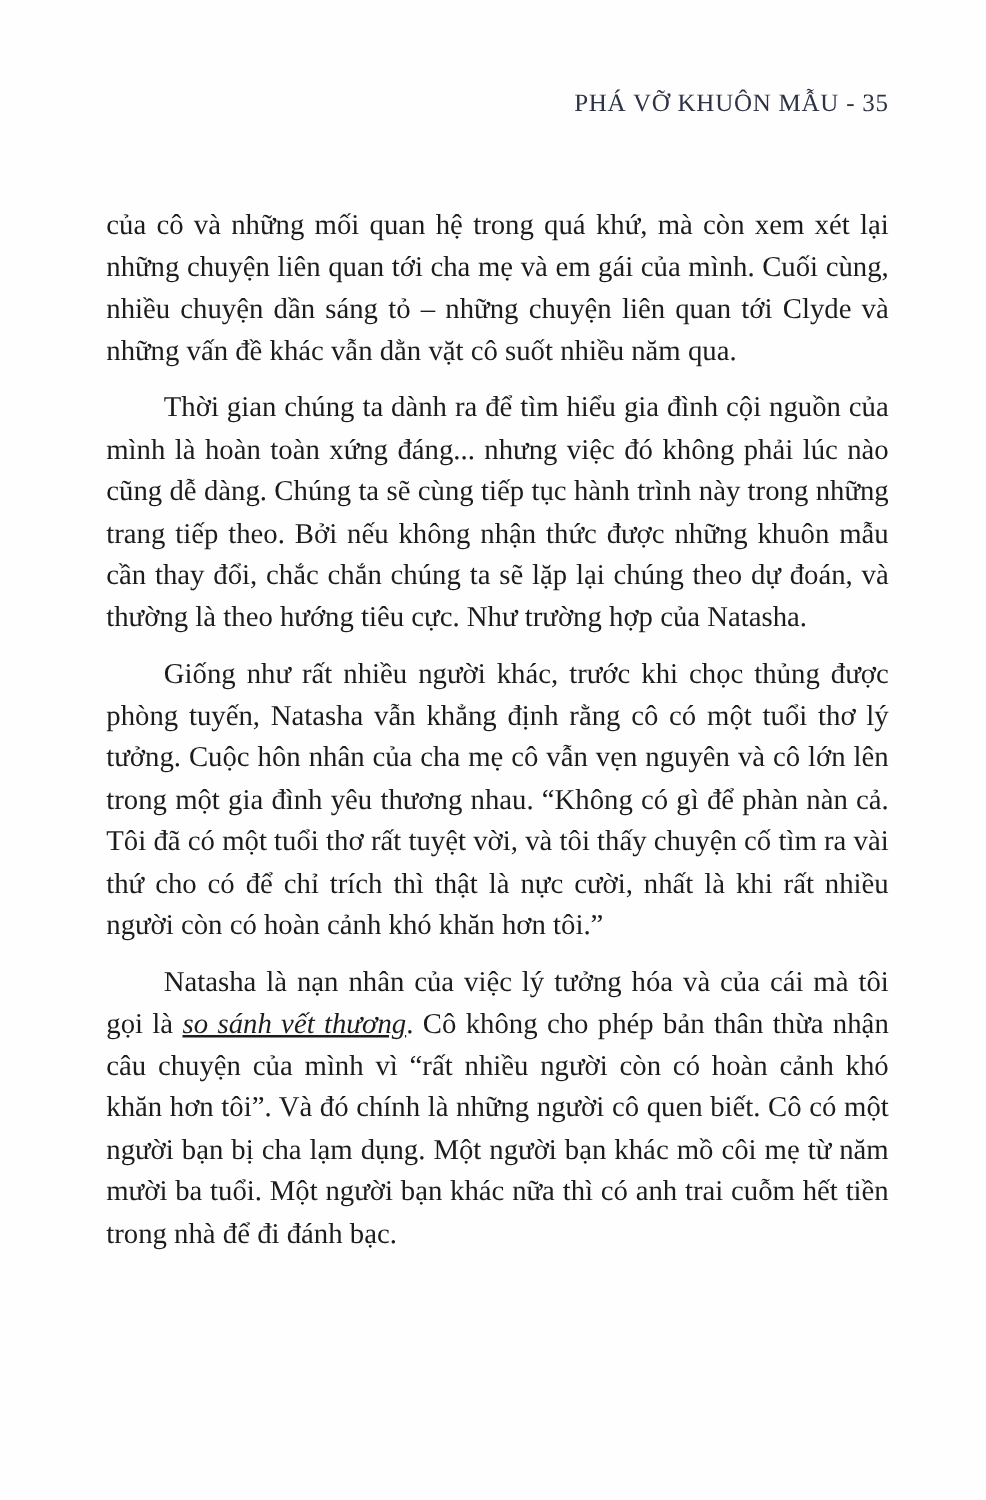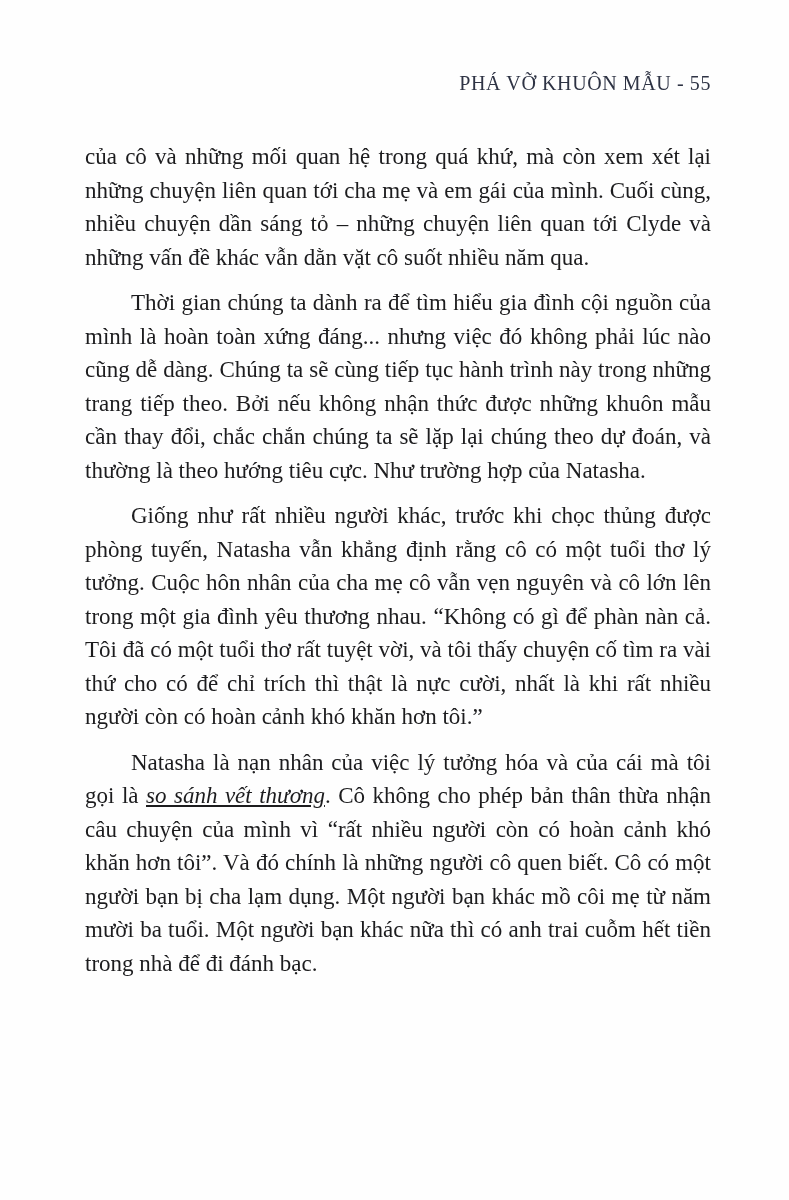--- a/index.html
+++ b/index.html
@@ -36,32 +36,33 @@
     line-height: 33.5px;
     color: #1c1c1e;
     text-align: justify;
   }
   .body-text p {
     margin: 0 0 12px 0;
     text-indent: 46px;
   }
   .body-text p.continued {
     text-indent: 0;
+    margin-top: 23px;
   }
   .body-text em {
     font-style: italic;
     text-decoration: underline;
   }
 </style>
 </head>
 <body>
 
 <div class="page">
 
-  <div class="running-header">PHÁ VỠ KHUÔN MẪU - 55</div>
+  <div class="running-header">PHÁ VỠ KHUÔN MẪU - 35</div>
 
   <div class="body-text">
 
     <p class="continued">của cô và những mối quan hệ trong quá khứ, mà còn xem xét lại những chuyện liên quan tới cha mẹ và em gái của mình. Cuối cùng, nhiều chuyện dần sáng tỏ – những chuyện liên quan tới Clyde và những vấn đề khác vẫn dằn vặt cô suốt nhiều năm qua.</p>
 
     <p>Thời gian chúng ta dành ra để tìm hiểu gia đình cội nguồn của mình là hoàn toàn xứng đáng... nhưng việc đó không phải lúc nào cũng dễ dàng. Chúng ta sẽ cùng tiếp tục hành trình này trong những trang tiếp theo. Bởi nếu không nhận thức được những khuôn mẫu cần thay đổi, chắc chắn chúng ta sẽ lặp lại chúng theo dự đoán, và thường là theo hướng tiêu cực. Như trường hợp của Natasha.</p>
 
     <p>Giống như rất nhiều người khác, trước khi chọc thủng được phòng tuyến, Natasha vẫn khẳng định rằng cô có một tuổi thơ lý tưởng. Cuộc hôn nhân của cha mẹ cô vẫn vẹn nguyên và cô lớn lên trong một gia đình yêu thương nhau. “Không có gì để phàn nàn cả. Tôi đã có một tuổi thơ rất tuyệt vời, và tôi thấy chuyện cố tìm ra vài thứ cho có để chỉ trích thì thật là nực cười, nhất là khi rất nhiều người còn có hoàn cảnh khó khăn hơn tôi.”</p>
 
     <p><span>Natasha là nạn nhân của việc lý tưởng hóa và của cái mà tôi gọi là </span><em>so sánh vết thương</em><span>. Cô không cho phép bản thân thừa nhận câu chuyện của mình vì “rất nhiều người còn có hoàn cảnh khó khăn hơn tôi”. Và đó chính là những người cô quen biết. Cô có một người bạn bị cha lạm dụng. Một người bạn khác mồ côi mẹ từ năm mười ba tuổi. Một người bạn khác nữa thì có anh trai cuỗm hết tiền trong nhà để đi đánh bạc.</span></p>

